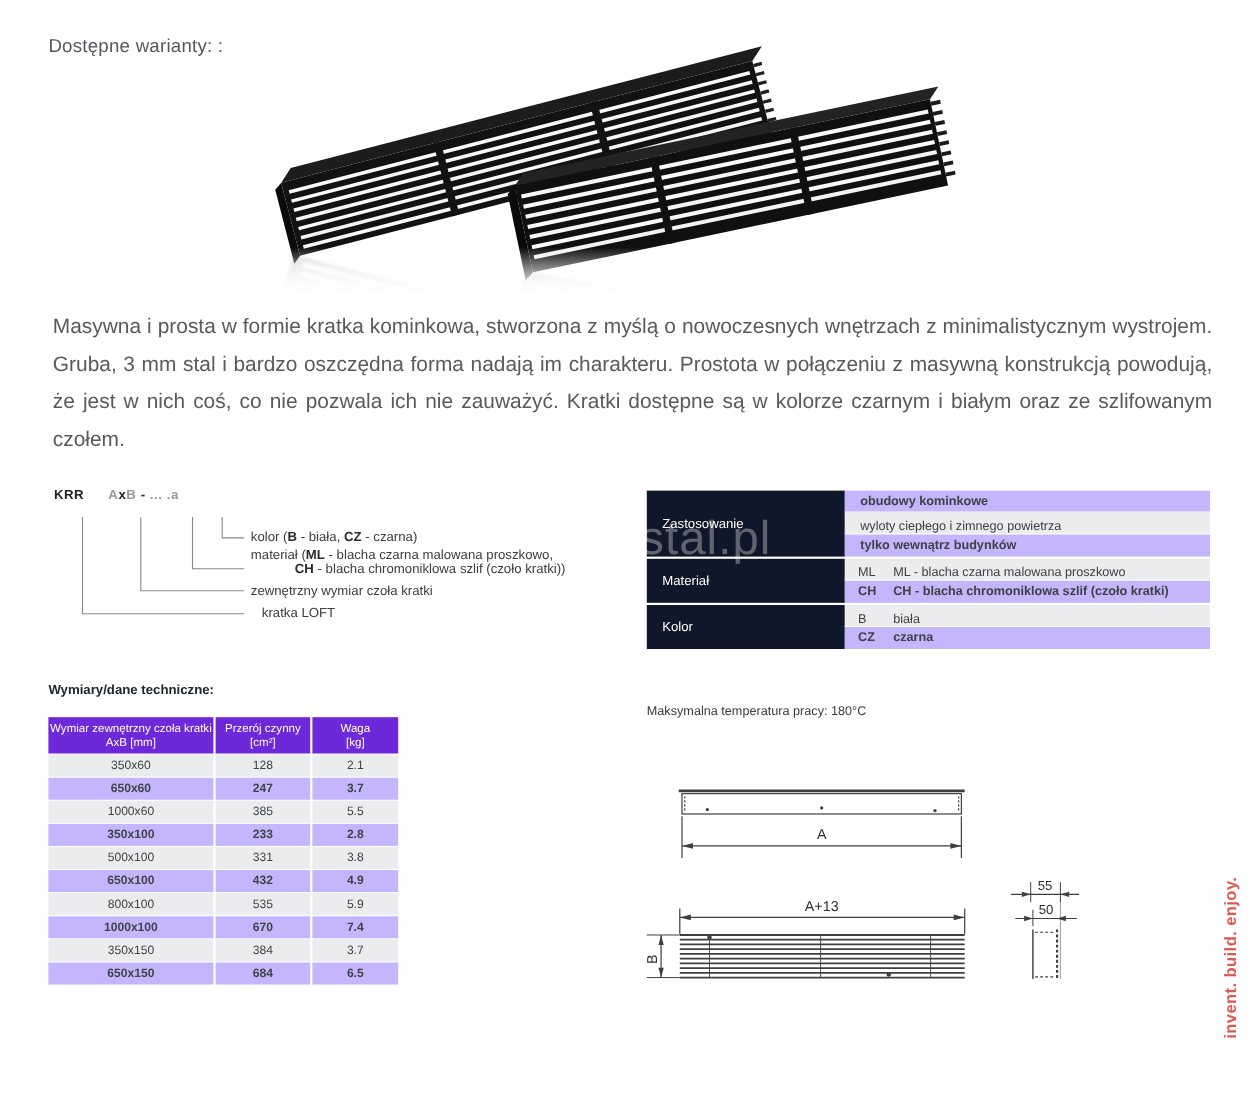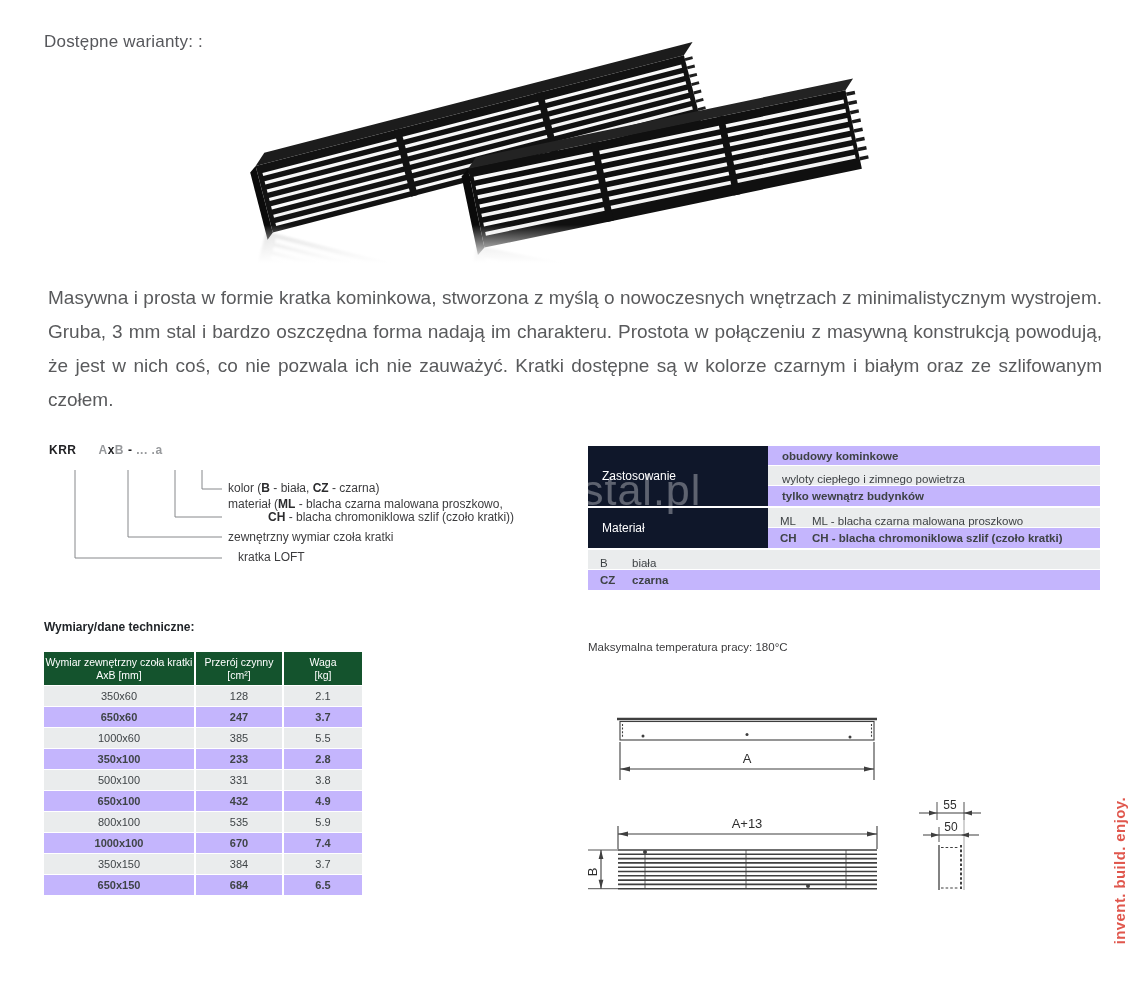--- a/index.html
+++ b/index.html
@@ -38,21 +38,21 @@
   .idesc.solo{padding-left:14px;}
   .note{position:absolute;left:588px;top:594px;font-size:11.5px;color:#3b3b3d;margin-top:47px;}
 
   .watermark{position:absolute;left:582px;top:466px;font-size:43px;letter-spacing:1px;
              color:rgba(255,255,255,0.33);pointer-events:none;z-index:5;}
 
   
   .dims-heading{position:absolute;left:44px;top:620px;font-size:12px;font-weight:bold;color:#212529;}
   .dims{position:absolute;left:44px;top:652px;display:grid;grid-template-columns:150px 86px 78px;
         gap:1px 2px;background:#fff;font-size:11px;}
-  .dh{background:#14532d;color:#fff;height:33px;display:flex;flex-direction:column;justify-content:center;
+  .dh{background:#6d28d9;color:#fff;height:33px;display:flex;flex-direction:column;justify-content:center;
       align-items:center;text-align:center;font-size:10.5px;line-height:13px;}
   .dc{height:20px;display:flex;align-items:center;justify-content:center;color:#3f4447;}
   .dims .r-a,.dims .r-b{}
 
   
   .draw{position:absolute;left:580px;top:698px;}
 
   .tagline{position:absolute;left:1106px;top:788px;width:26px;height:166px;
            display:flex;align-items:center;justify-content:center;}
   .tagline span{writing-mode:vertical-rl;transform:rotate(180deg);color:#e0574d;font-weight:bold;
@@ -178,20 +178,21 @@
             <div class="icode">ML</div>
             <div class="idesc">ML - blacha czarna malowana proszkowo</div>
           </div>
         <div class="irow r-a">
             <div class="icode">CH</div>
             <div class="idesc">CH - blacha chromoniklowa szlif (czoło kratki)</div>
           </div>
       </div>
     </div>
     <div class="igroup">
+      <div class="ihead">Kolor</div>
       <div class="irows">
         <div class="irow r-b">
             <div class="icode">B</div>
             <div class="idesc">biała</div>
           </div>
         <div class="irow r-a">
             <div class="icode">CZ</div>
             <div class="idesc">czarna</div>
           </div>
       </div>

